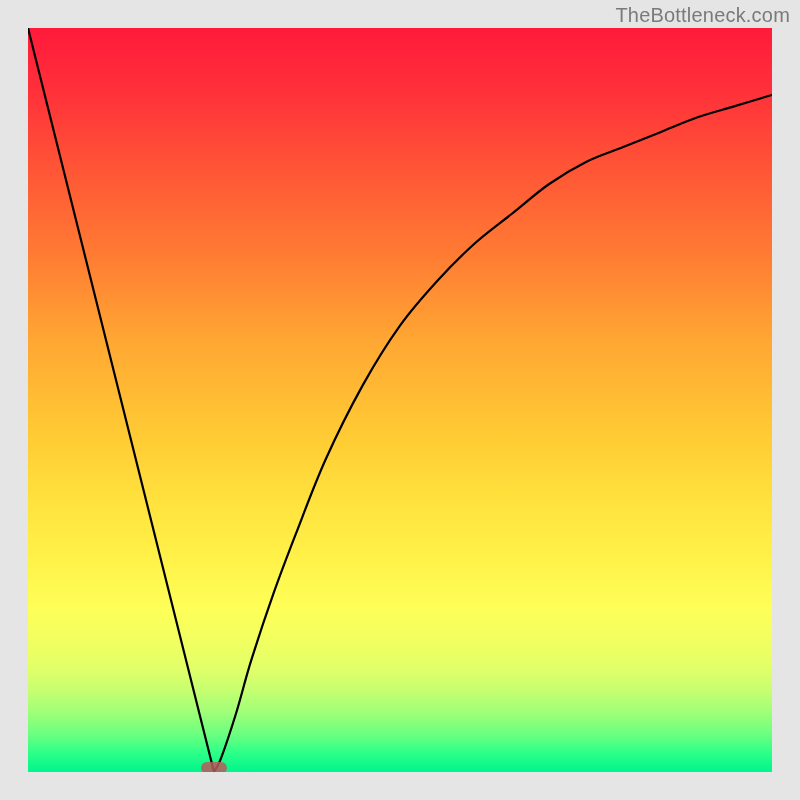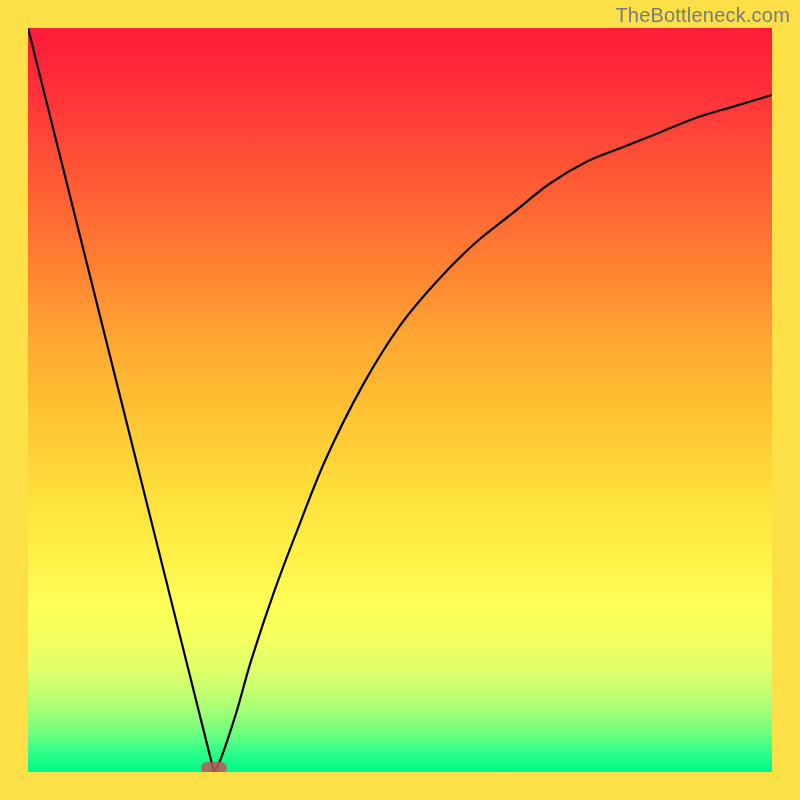--- a/index.html
+++ b/index.html
@@ -10,21 +10,21 @@
     background: #000;
     overflow: hidden;
     font-family: Arial, Helvetica, sans-serif;
   }
   .frame {
     position: absolute;
     top: 0;
     left: 0;
     width: 800px;
     height: 800px;
-    background: #fde047;
+    background: #e5e5e5;
   }
   .plot {
     position: absolute;
     top: 28px;
     left: 28px;
     width: 744px;
     height: 744px;
     overflow: hidden;
   }
   .gradient {

